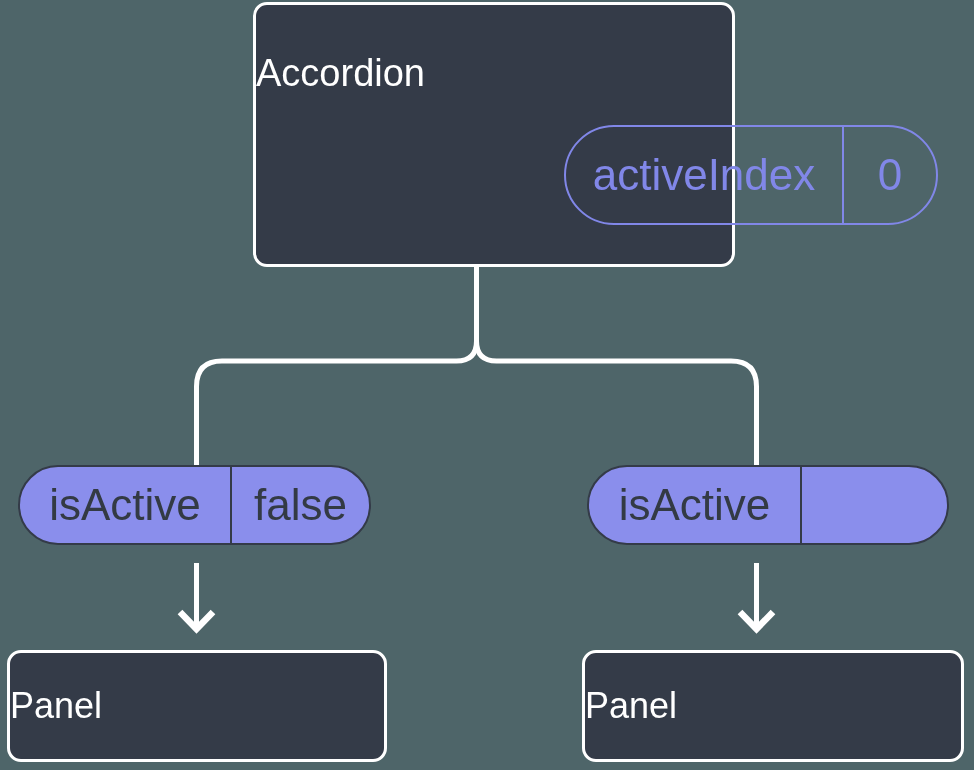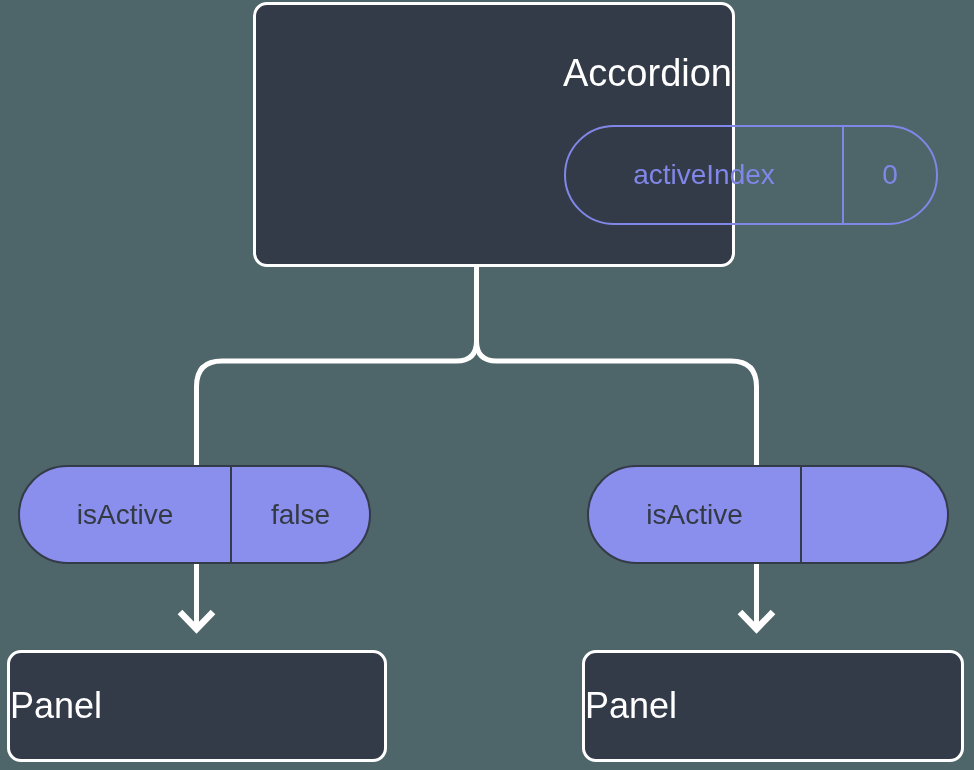--- a/index.html
+++ b/index.html
@@ -20,21 +20,21 @@
     position: absolute;
     background: var(--node-fill, #343b48);
     border: 3px solid var(--node-border, #ffffff);
     border-radius: 14px;
     box-sizing: border-box;
     z-index: 1;
   }
   .node-title {
     position: absolute;
     left: 0; right: 0;
-    text-align: right;
+    text-align: left;
     color: var(--light-text, #ffffff);
     font-size: 38px;
     font-weight: 500;
     line-height: 44px;
   }
   .accordion-node { left: 253px; top: 2px; width: 482px; height: 265px; }
   .accordion-title { top: 46px; }
   .panel-node { top: 650px; height: 112px; display: flex; align-items: center; justify-content: flex-start; }
   .panel-left  { left: 7px;   width: 380px; }
   .panel-right { left: 582px; width: 382px; }
@@ -48,32 +48,32 @@
     display: flex;
     border-radius: 60px;
     box-sizing: border-box;
     overflow: hidden;
     z-index: 2;
   }
   .pill-section {
     display: flex;
     align-items: center;
     justify-content: center;
-    font-size: 28px;
+    font-size: 44px;
     box-sizing: border-box;
   }
   .state-pill {
     left: 308px; top: 120px; width: 374px; height: 100px;
     border: 2.5px solid var(--accent, #8187e8);
     color: var(--accent, #8187e8);
   }
   .state-pill .sec-name  { width: 278px; border-right: 2px solid var(--accent, #8187e8); }
   .state-pill .sec-value { flex: 1; }
   .prop-pill {
-    top: 465px; height: 99px;
+    top: 465px; height: 80px;
     background: var(--pill-fill, #8a8eec);
     border: 2.5px solid var(--pill-border, #343b48);
     color: var(--dark-text, #333a44);
   }
   .prop-pill-left  { left: 18px;  width: 353px; }
   .prop-pill-right { left: 587px; width: 362px; }
   .prop-pill-left  .sec-name { width: 212px; border-right: 2px solid var(--pill-border, #343b48); }
   .prop-pill-right .sec-name { width: 213px; border-right: 2px solid var(--pill-border, #343b48); }
   .prop-pill .sec-value { flex: 1; }
 </style>

